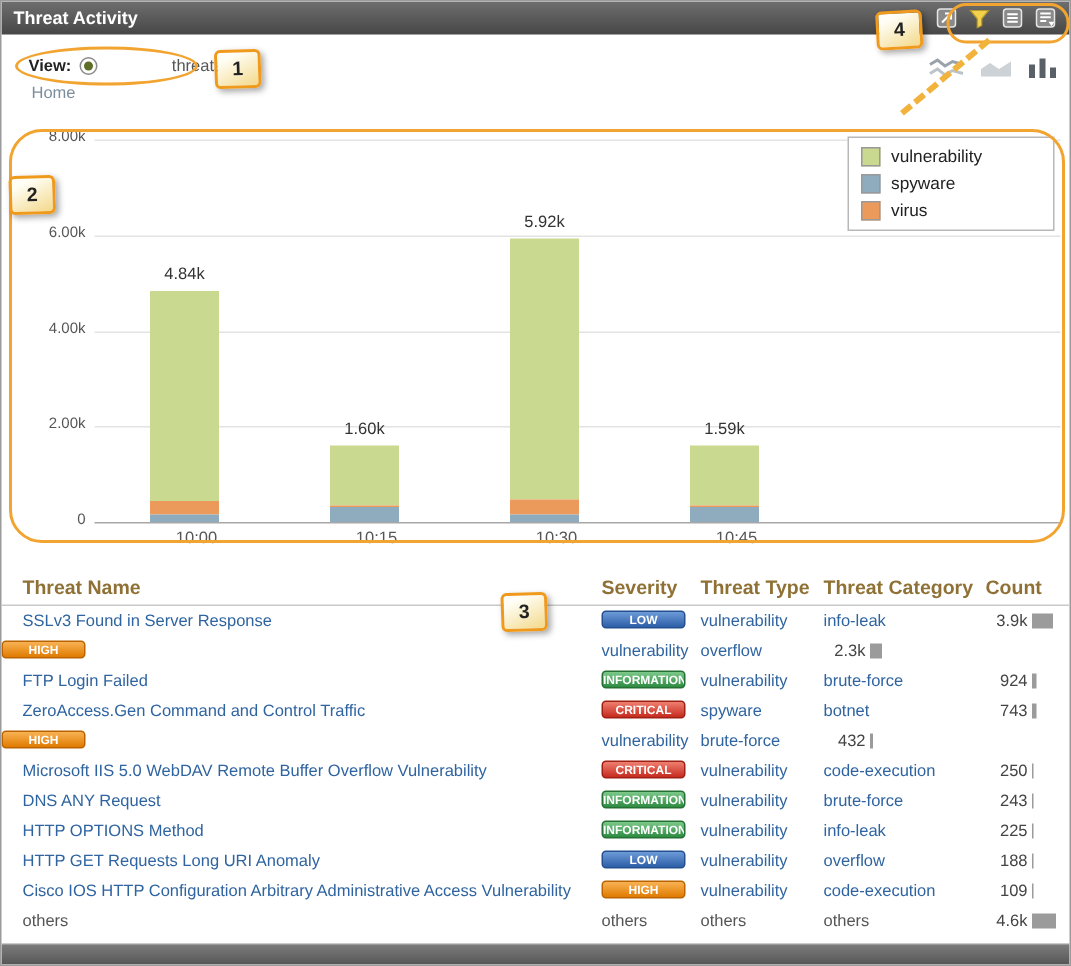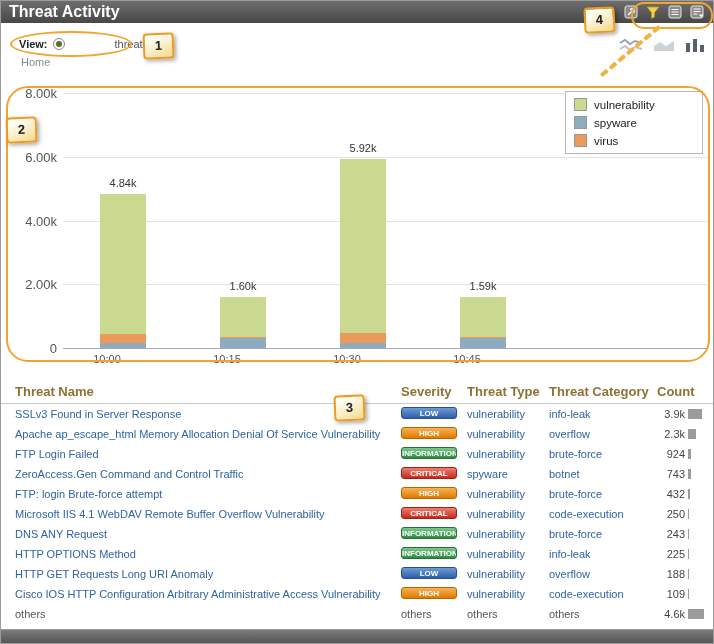--- a/index.html
+++ b/index.html
@@ -1,43 +1,43 @@
 <!DOCTYPE html>
 <html><head>
 <meta charset="utf-8">
 <style>
   html,body{margin:0;padding:0;background:#fff;font-family:"Liberation Sans",sans-serif;}
   .widget{position:relative;width:714px;height:644px;border:1px solid #9b9b9b;box-sizing:border-box;background:#fff;overflow:hidden;}
 
   
-  .titlebar{position:absolute;top:0;left:0;right:0;height:22px;background:linear-gradient(#6e6e6e,#474747);color:#fff;font-size:16px;font-weight:bold;line-height:22px;padding-left:8px;box-sizing:border-box;}
+  .titlebar{position:absolute;top:0;left:0;right:0;height:22px;background:linear-gradient(#6e6e6e,#474747);color:#fff;font-size:12px;font-weight:bold;line-height:22px;padding-left:8px;box-sizing:border-box;}
   .tb-icons{position:absolute;right:8px;top:3px;display:flex;gap:6px;}
   .tbi{width:16px;height:16px;display:inline-flex;align-items:center;justify-content:center;cursor:pointer;}
 
   
   .view-row{position:absolute;top:33px;left:18px;height:20px;display:flex;align-items:center;gap:5px;font-size:11px;}
   .view-label{font-weight:bold;color:#222;}
   .radio{width:12px;height:12px;border-radius:50%;border:1px solid #8a8a8a;background:#fdfdfd;display:inline-flex;align-items:center;justify-content:center;box-sizing:border-box;cursor:pointer;}
   .radio .dot{width:6px;height:6px;border-radius:50%;background:#5d6e27;}
   .view-value{color:#555;padding-left:45px;}
   .home{position:absolute;top:55px;left:20px;font-size:11px;color:#7d8d9d;text-decoration:none;cursor:pointer;}
 
   
   .chart-type-icons{position:absolute;top:37px;right:8px;display:flex;gap:10px;align-items:center;}
   .cti{cursor:pointer;display:inline-flex;}
 
   
   .chart{position:absolute;top:82px;left:0;width:714px;height:296px;}
   .plot{position:absolute;left:62px;top:10px;width:644px;height:255px;border-bottom:1px solid #a8a8a8;}
   .gridline{position:absolute;left:0;right:0;height:1px;background:#e3e3e3;}
-  .ytick{position:absolute;left:6px;width:50px;text-align:right;font-size:13px;color:#555;}
+  .ytick{position:absolute;left:6px;width:50px;text-align:right;font-size:10px;color:#555;}
   .bar{position:absolute;bottom:0;width:46px;display:flex;flex-direction:column-reverse;cursor:pointer;}
   .seg{width:100%;}
   .barval{position:absolute;width:120px;text-align:center;font-size:11px;color:#333;}
-  .xlabels{position:absolute;left:46px;top:270px;width:644px;height:16px;}
+  .xlabels{position:absolute;left:70px;top:270px;width:644px;height:16px;}
   .xtick{position:absolute;width:120px;text-align:center;font-size:11px;color:#555;}
   .legend{position:absolute;top:8px;right:12px;background:#fff;border:1px solid #b8b8b8;padding:6px 12px 6px 8px;display:flex;flex-direction:column;gap:5px;min-width:116px;}
   .litem{display:flex;align-items:center;gap:7px;cursor:pointer;}
   .lsw{width:13px;height:13px;border:1px solid #999;box-sizing:border-box;}
   .ltx{font-size:11.5px;color:#222;}
 
   
   .table{position:absolute;top:378px;left:0;width:714px;}
   .thead,.trow{display:grid;grid-template-columns:400px 66px 82px 108px 58px;align-items:center;}
   .thead{height:24px;border-bottom:1px solid #c9c9c9;font-weight:bold;color:#8f7135;font-size:13px;}
@@ -210,21 +210,20 @@
     <div class="td sev"><span class="badge sev-low">LOW</span></div>
     <div class="td type"><span class="lnk">vulnerability</span></div>
     <div class="td cat"><span class="lnk">info-leak</span></div>
     <div class="td cnt">
       <span class="num">3.9k</span>
       <span class="cbar" style="width: 13.5652px;"></span>
     </div>
   </div>
 
   <div class="trow">
-    <div class="td name"><span class="lnk">Apache ap_escape_html Memory Allocation Denial Of Service Vulnerability</span></div>
     <div class="td sev"><span class="badge sev-high">HIGH</span></div>
     <div class="td type"><span class="lnk">vulnerability</span></div>
     <div class="td cat"><span class="lnk">overflow</span></div>
     <div class="td cnt">
       <span class="num">2.3k</span>
       <span class="cbar" style="width: 8px;"></span>
     </div>
   </div>
 
   <div class="trow">
@@ -243,32 +242,31 @@
     <div class="td sev"><span class="badge sev-critical">CRITICAL</span></div>
     <div class="td type"><span class="lnk">spyware</span></div>
     <div class="td cat"><span class="lnk">botnet</span></div>
     <div class="td cnt">
       <span class="num">743</span>
       <span class="cbar" style="width: 2.58435px;"></span>
     </div>
   </div>
 
   <div class="trow">
-    <div class="td name"><span class="lnk">FTP: login Brute-force attempt</span></div>
     <div class="td sev"><span class="badge sev-high">HIGH</span></div>
     <div class="td type"><span class="lnk">vulnerability</span></div>
     <div class="td cat"><span class="lnk">brute-force</span></div>
     <div class="td cnt">
       <span class="num">432</span>
       <span class="cbar" style="width: 1.50261px;"></span>
     </div>
   </div>
 
   <div class="trow">
-    <div class="td name"><span class="lnk">Microsoft IIS 4.1 WebDAV Remote Buffer Overflow Vulnerability</span></div>
+    <div class="td name"><span class="lnk">Microsoft IIS 5.0 WebDAV Remote Buffer Overflow Vulnerability</span></div>
     <div class="td sev"><span class="badge sev-critical">CRITICAL</span></div>
     <div class="td type"><span class="lnk">vulnerability</span></div>
     <div class="td cat"><span class="lnk">code-execution</span></div>
     <div class="td cnt">
       <span class="num">250</span>
       <span class="cbar" style="width: 1px;"></span>
     </div>
   </div>
 
   <div class="trow">

